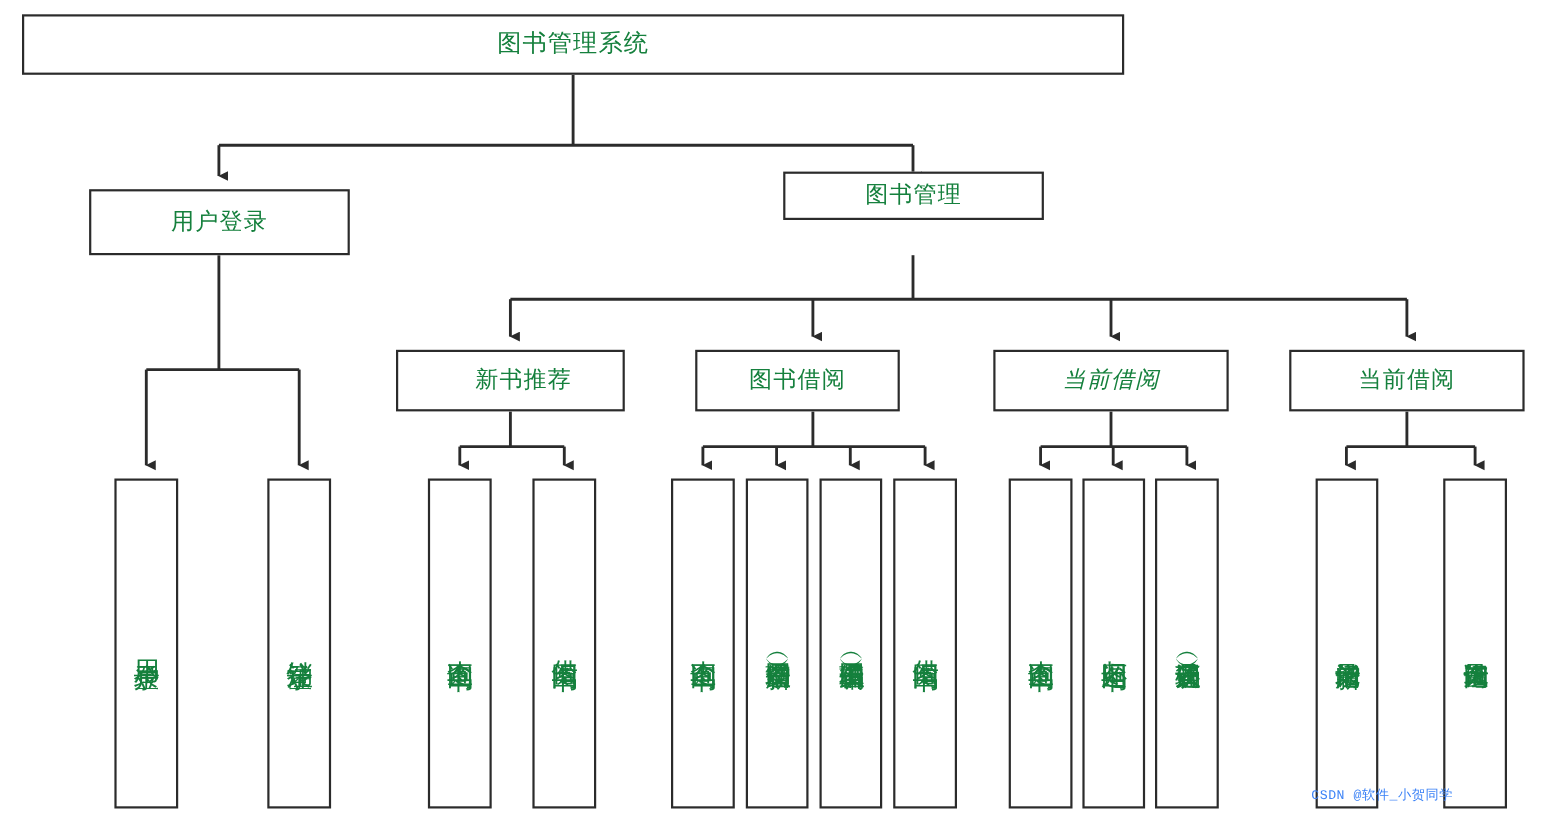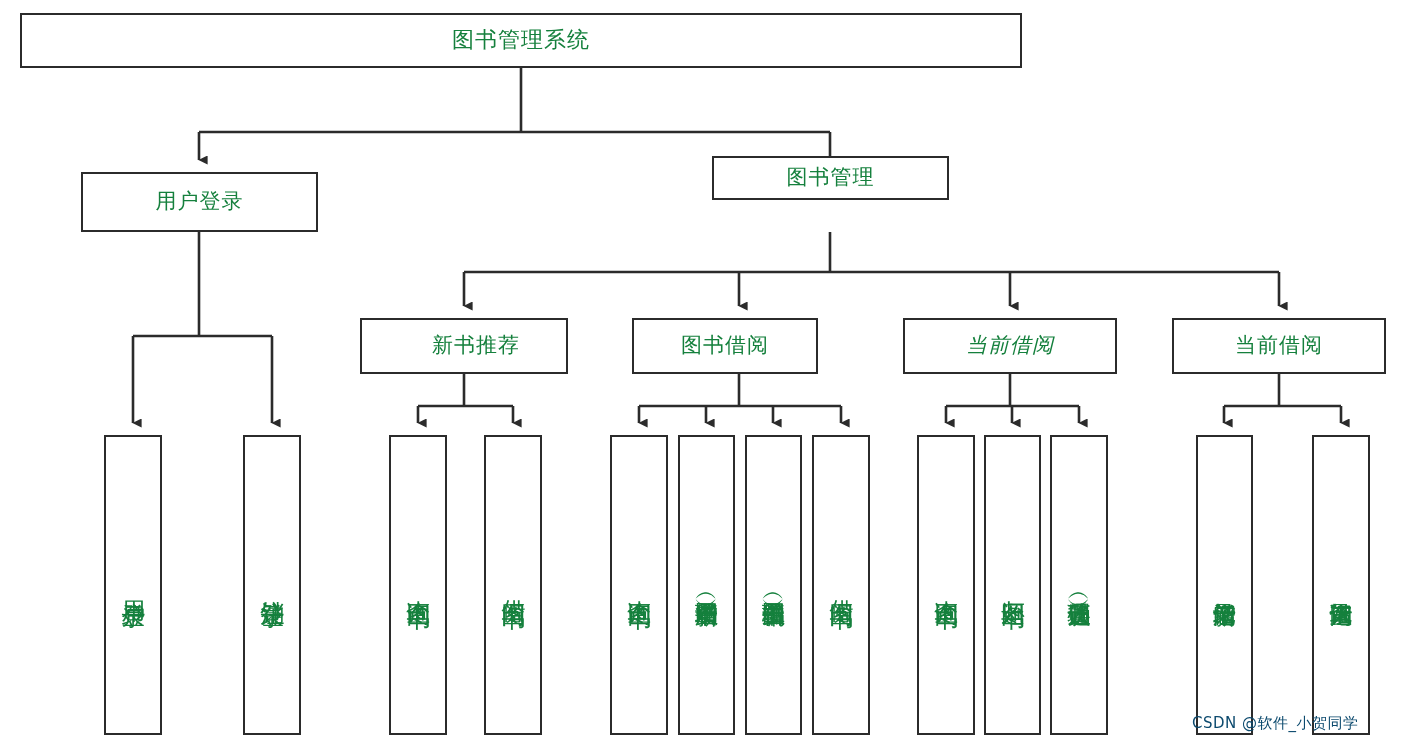--- a/index.html
+++ b/index.html
@@ -54,24 +54,25 @@
     padding: 4px 0;
     overflow: hidden;
   }
   .node-v.tight {
     font-size: 23px;
     letter-spacing: 0px;
     line-height: 1.08;
   }
   .watermark {
     position: absolute;
-    font-size: 15px;
-    color: #0c4a6e;
+    font-size: 12px;
+    color: #3b82f6;
     white-space: nowrap;
     letter-spacing: 0.5px;
+    font-family: Liberation Mono, monospace;
   }
 </style>
 </head>
 <body>
 
 <div id="canvas">
 
   <svg class="connectors" viewBox="0 0 1405 747" xmlns="http://www.w3.org/2000/svg">
     <defs>
       <marker id="arrowhead" markerWidth="10" markerHeight="10" refX="4.5" refY="8.6" orient="auto" markerUnits="userSpaceOnUse">

